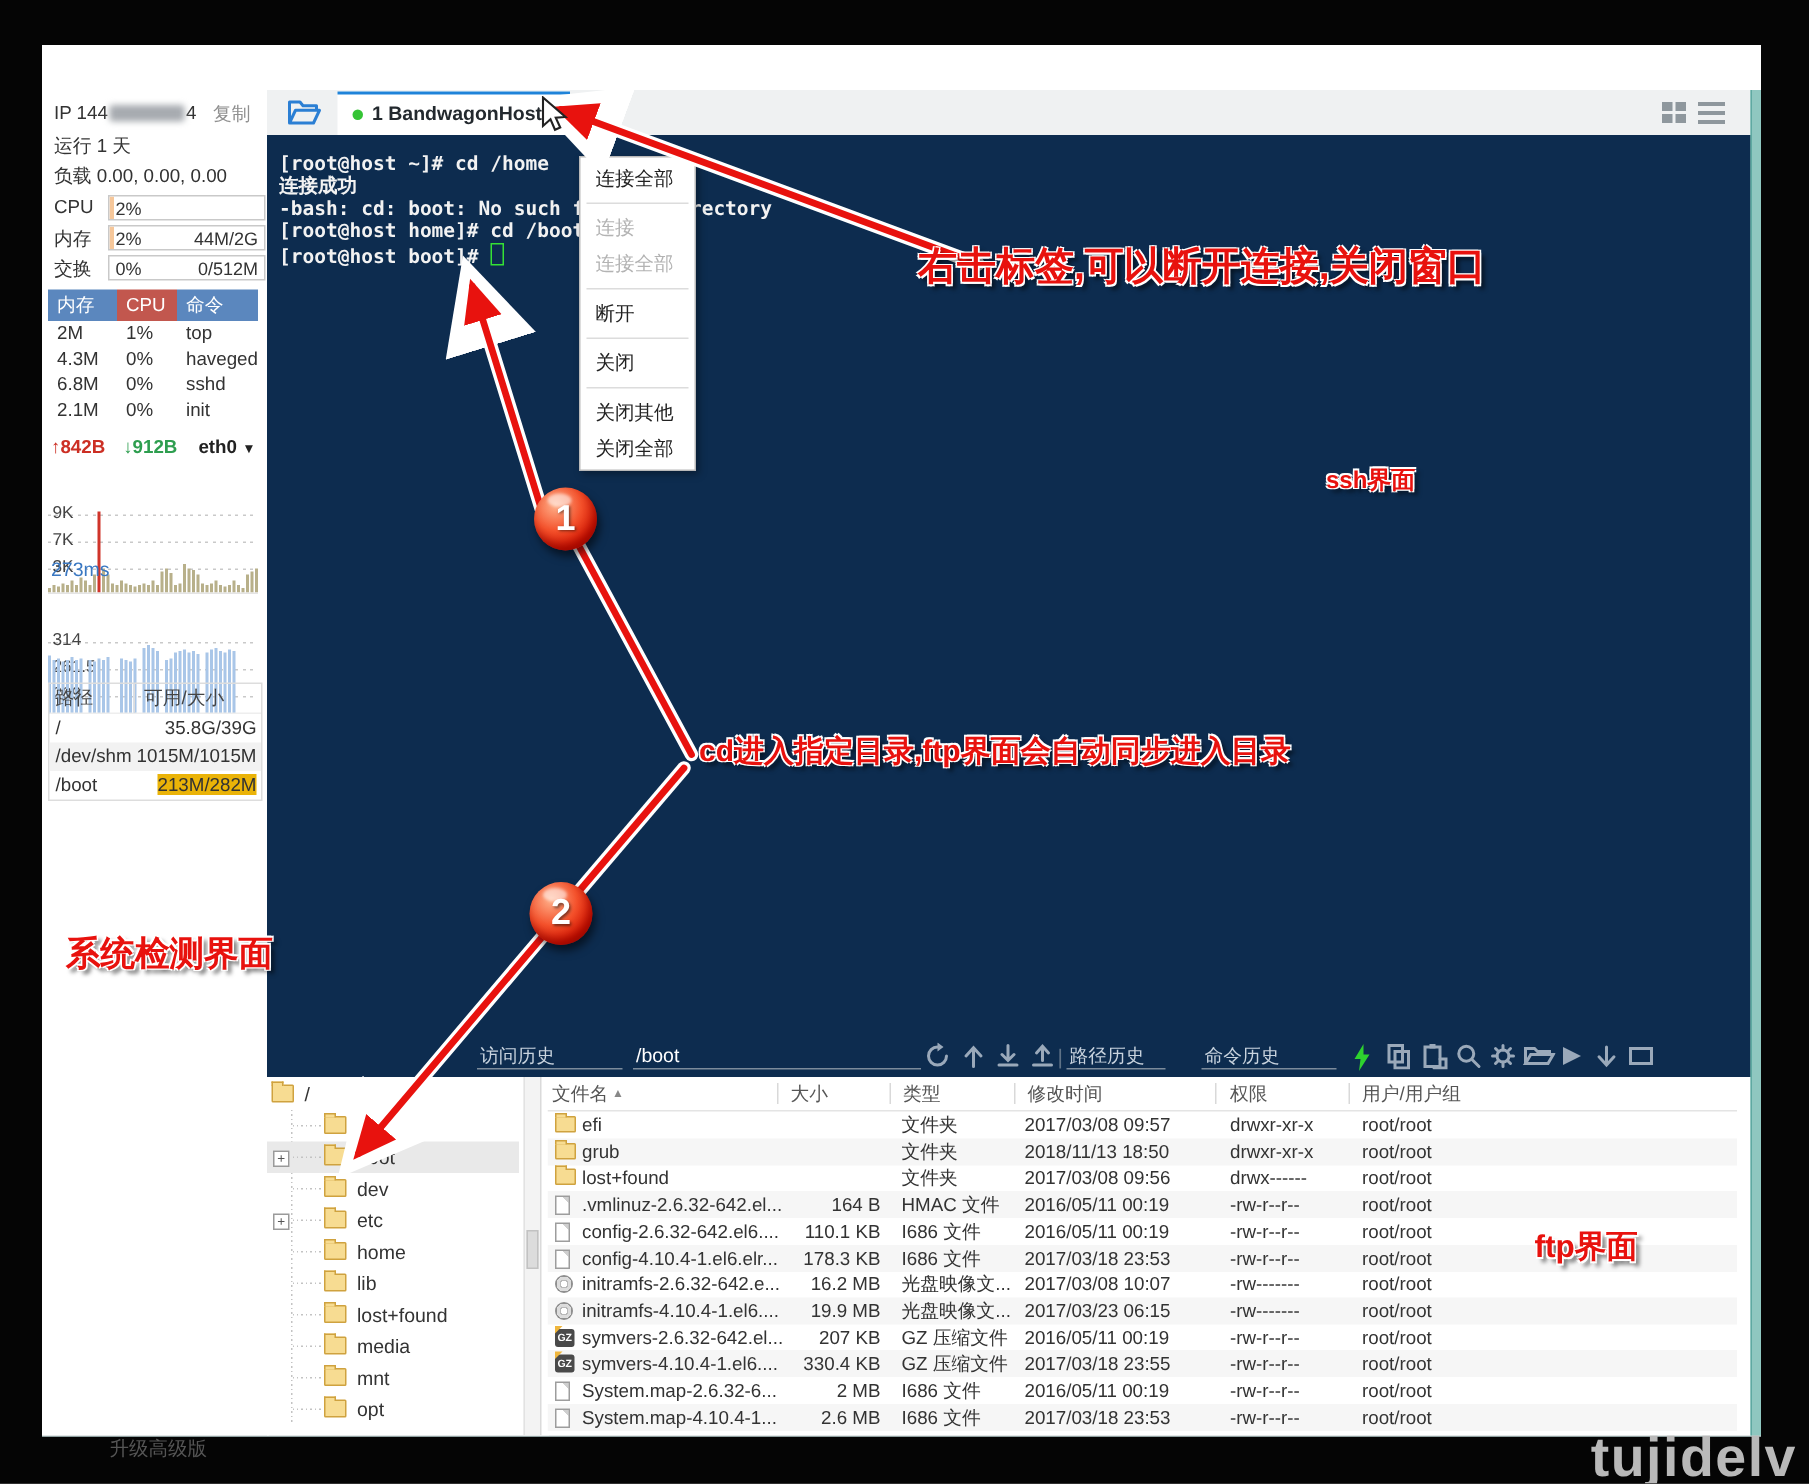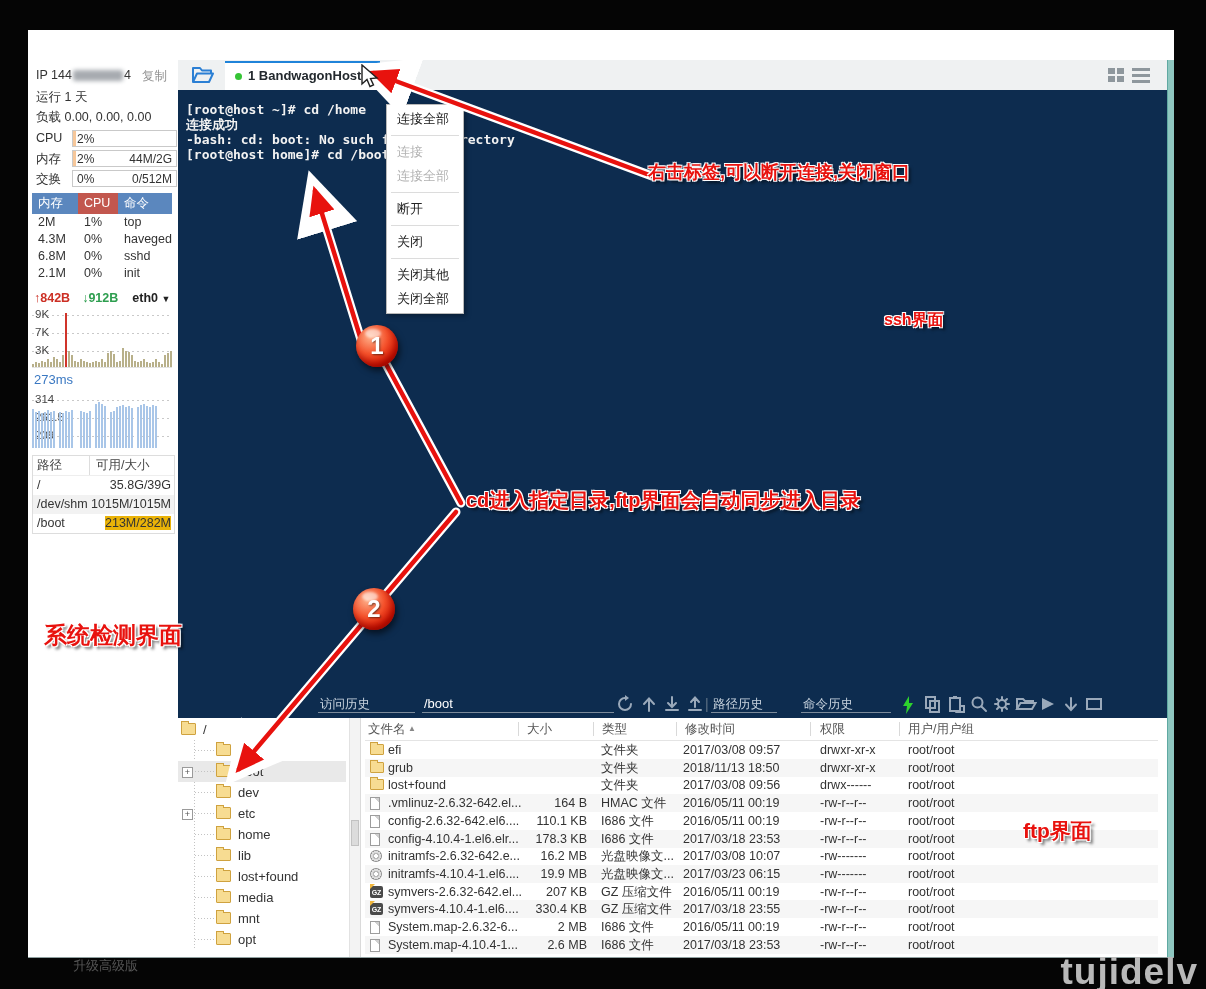--- a/index.html
+++ b/index.html
@@ -40,21 +40,21 @@
   .ptable .hc1{width:46px;background:#5b87be;}
   .ptable .hc2{width:40px;background:#c2574e;}
   .ptable .hc3{width:54px;background:#5b87be;}
   .ptable .row{display:flex;height:17px;line-height:17px;}
   .ptable .row div{padding-left:6px;box-sizing:border-box;}
   .ptable .c1{width:46px;} .ptable .c2{width:40px;} .ptable .c3{width:54px;}
   .net-hdr{position:absolute;left:6px;top:231px;font-size:12.5px;font-weight:bold;white-space:nowrap;}
   .net-up{color:#cc2f24;} .net-down{color:#2e9e4f;margin-left:12px;}
   .net-if{color:#222;margin-left:14px;font-weight:bold;}
   .chev{font-size:9px;}
-  .chart{position:absolute;left:4px;width:140px;overflow:hidden;border-bottom:1px solid #e4e4e4;}
+  .chart{position:absolute;left:4px;width:140px;overflow:hidden;border-bottom:1px solid #e4e4e4;margin-top:28px;}
   .chart .grid{position:absolute;left:0;right:0;height:1px;
         background-image:repeating-linear-gradient(to right,#c9c9c9 0 2px,transparent 2px 5px);}
   .chart .tick{position:absolute;left:3px;font-size:11.5px;color:#444;background:transparent;}
   .bars{position:absolute;left:0;right:0;bottom:0;top:0;display:flex;align-items:flex-end;}
   .bars div{width:2px;margin-right:1px;flex:none;}
   .netchart{top:247px;height:60px;}
   .pingms{position:absolute;left:6px;top:312px;color:#3a78c2;font-size:13px;}
   .pingchart{top:330px;height:58px;border-bottom:none;}
   .disk{position:absolute;left:4px;top:395px;width:141px;border:1px solid #ddd;font-size:12.5px;}
   .disk .dhdr{display:flex;height:19px;line-height:19px;color:#444;border-bottom:1px solid #eee;}
@@ -373,20 +373,21 @@
       </span>
       <span class="tb-list"></span>
     </div>
 
     <div class="terminal" id="terminal">
         <div class="pad"></div>
         <div class="tline">[root@host ~]# cd /home</div>
         <div class="tline">连接成功</div>
         <div class="tline">-bash: cd: boot: No such file or directory</div>
         <div class="tline">[root@host home]# cd /boot</div>
+        <div class="tline">[root@host boot]# <span class="cursor"></span></div>
       </div>
 
     <div class="menu" id="menu">
         <div class="menu-item">连接全部</div>
         <div class="menu-sep"></div>
         <div class="menu-item disabled">连接</div>
         <div class="menu-item disabled">连接全部</div>
         <div class="menu-sep"></div>
         <div class="menu-item">断开</div>
         <div class="menu-sep"></div>
@@ -718,21 +719,21 @@
       <line x1="366" y1="356" x2="315" y2="191" stroke="#e8120e" stroke-width="4.5" marker-end="url(#ahr)"></line>
       <line x1="386" y1="364" x2="461" y2="503" stroke="#fff" stroke-width="9"></line>
       <line x1="386" y1="364" x2="461" y2="503" stroke="#e8120e" stroke-width="4.5"></line>
       <line x1="456" y1="512" x2="387" y2="593" stroke="#fff" stroke-width="9"></line>
       <line x1="456" y1="512" x2="387" y2="593" stroke="#e8120e" stroke-width="4.5"></line>
       <line x1="362" y1="624" x2="239" y2="769" stroke="#fff" stroke-width="9" marker-end="url(#ahw)"></line>
       <line x1="362" y1="624" x2="239" y2="769" stroke="#e8120e" stroke-width="4.5" marker-end="url(#ahr)"></line>
     </g>
   </svg>
 
-  <div class="red-note" style="left:648px;top:160px;font-size:18px;text-align:center;">右击标签,可以断开连接,关闭窗口</div>
+  <div class="red-note" style="left:612px;top:160px;font-size:26px;text-align:center;">右击标签,可以断开连接,关闭窗口</div>
   <div class="red-note" style="left:884px;top:310px;font-size:16px;">ssh界面</div>
   <div class="red-note" style="left:466px;top:487px;font-size:20px;">cd进入指定目录,ftp界面会自动同步进入目录</div>
   <div class="red-note" style="left:1023px;top:817px;font-size:21px;">ftp界面</div>
   <div class="ball" style="left:356px;top:325px;">1</div>
   <div class="ball" style="left:353px;top:588px;">2</div>
 
   <svg class="cursor-svg" style="left:359px;top:64px;" width="22" height="26">
     <path d="M3,1 L3,20 L8,15.5 L11,22.5 L14.5,21 L11.5,14.5 L18,14 Z" fill="#fff" stroke="#222" stroke-width="1.4"></path>
   </svg>
 

